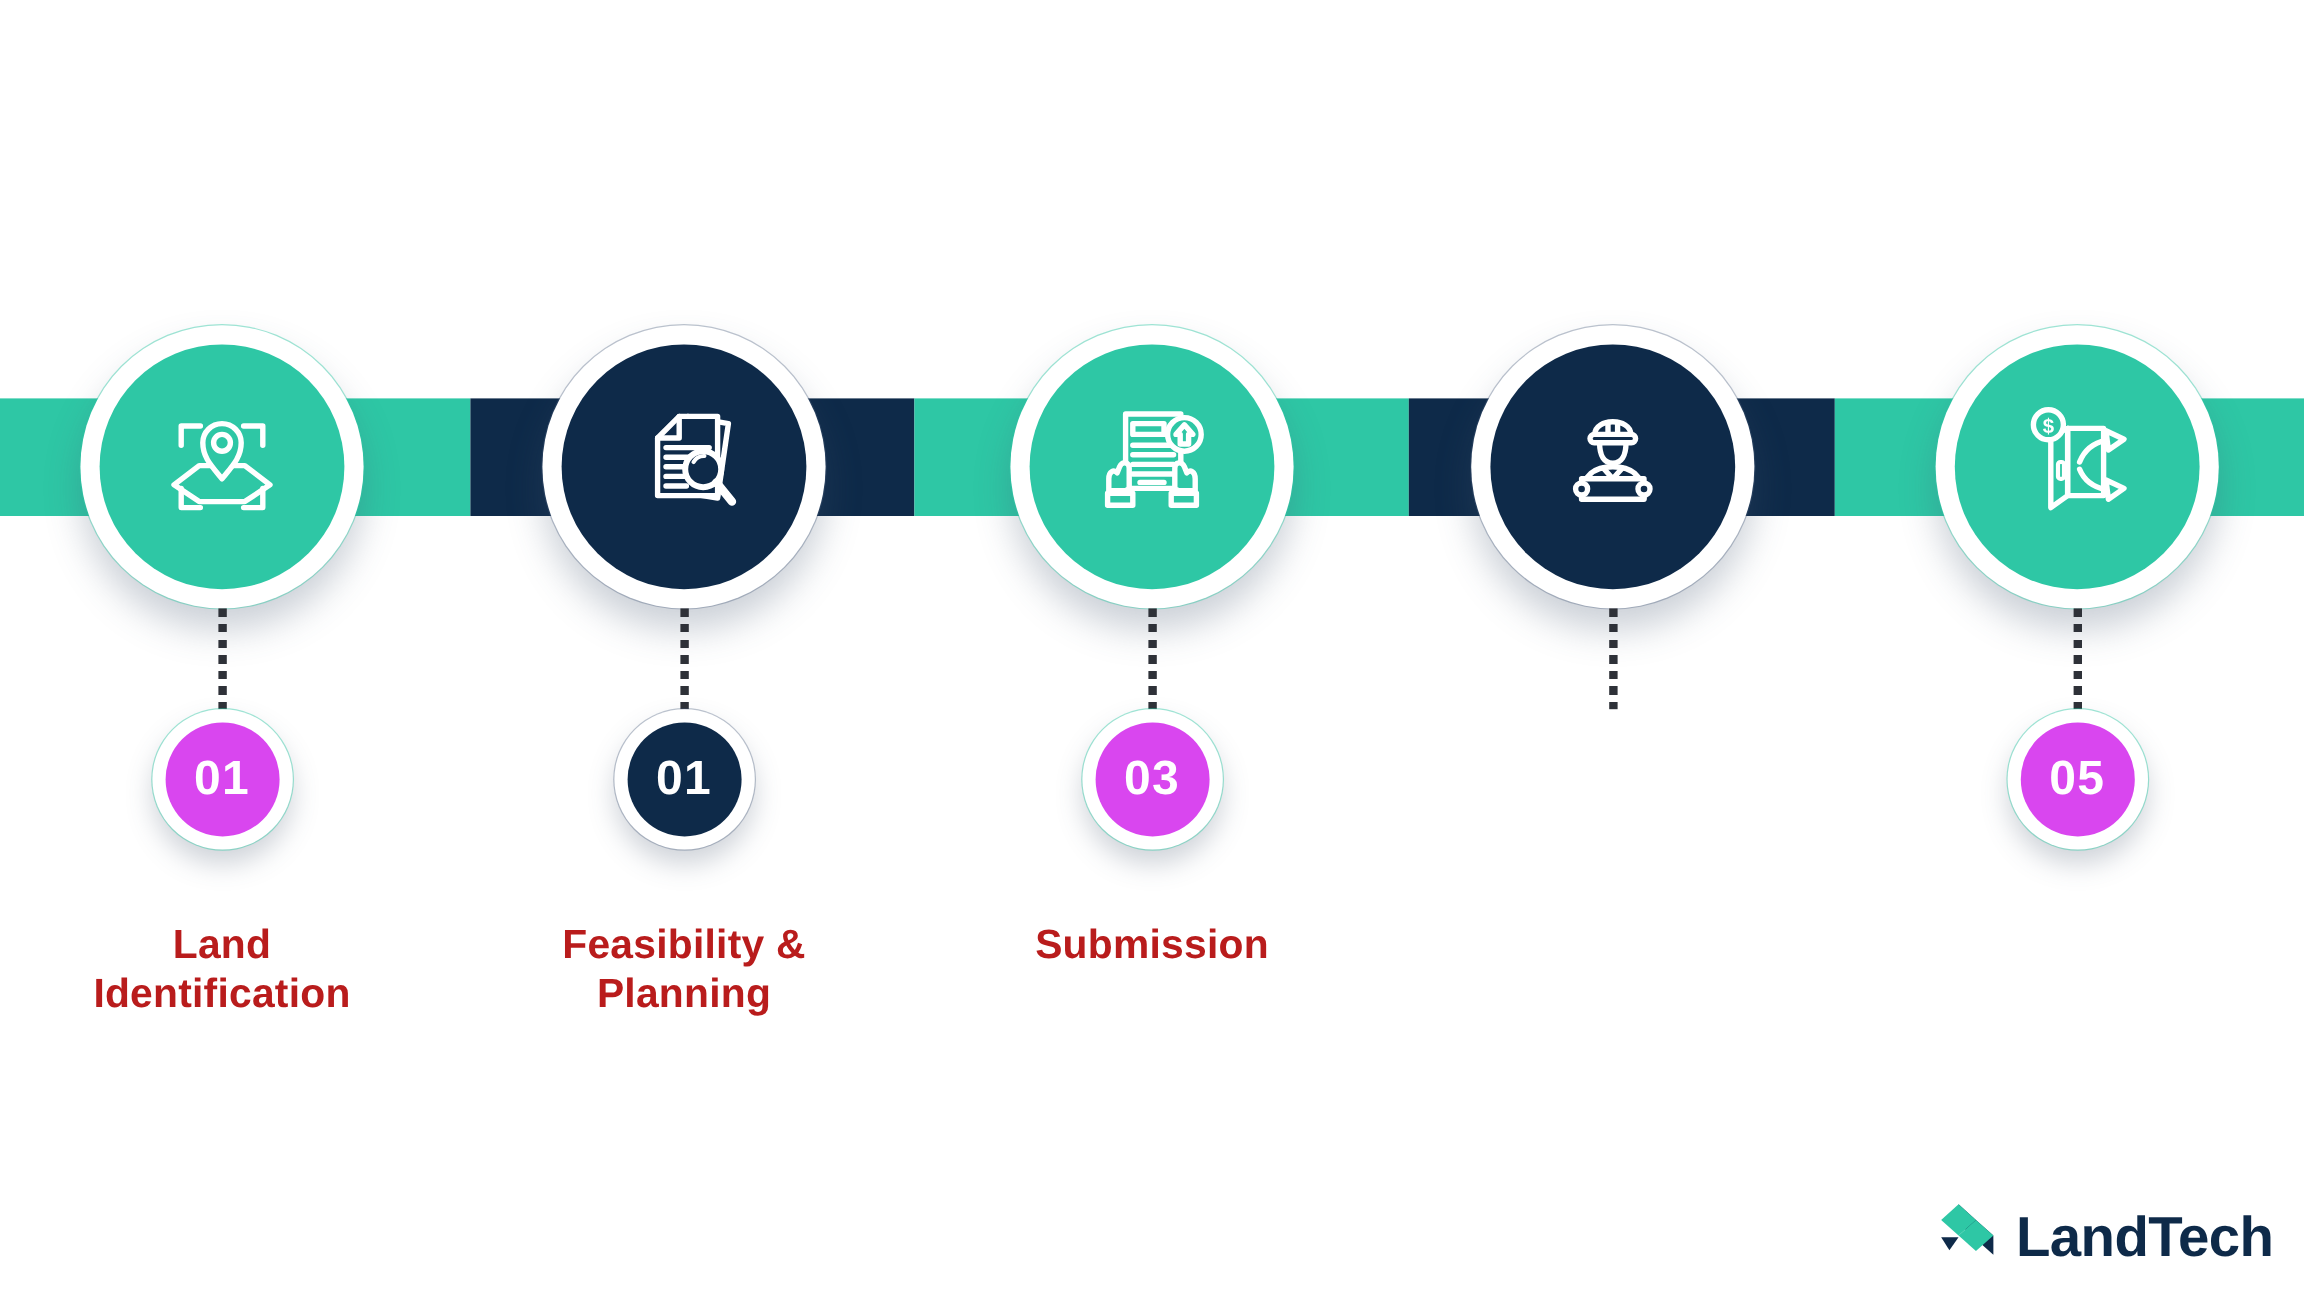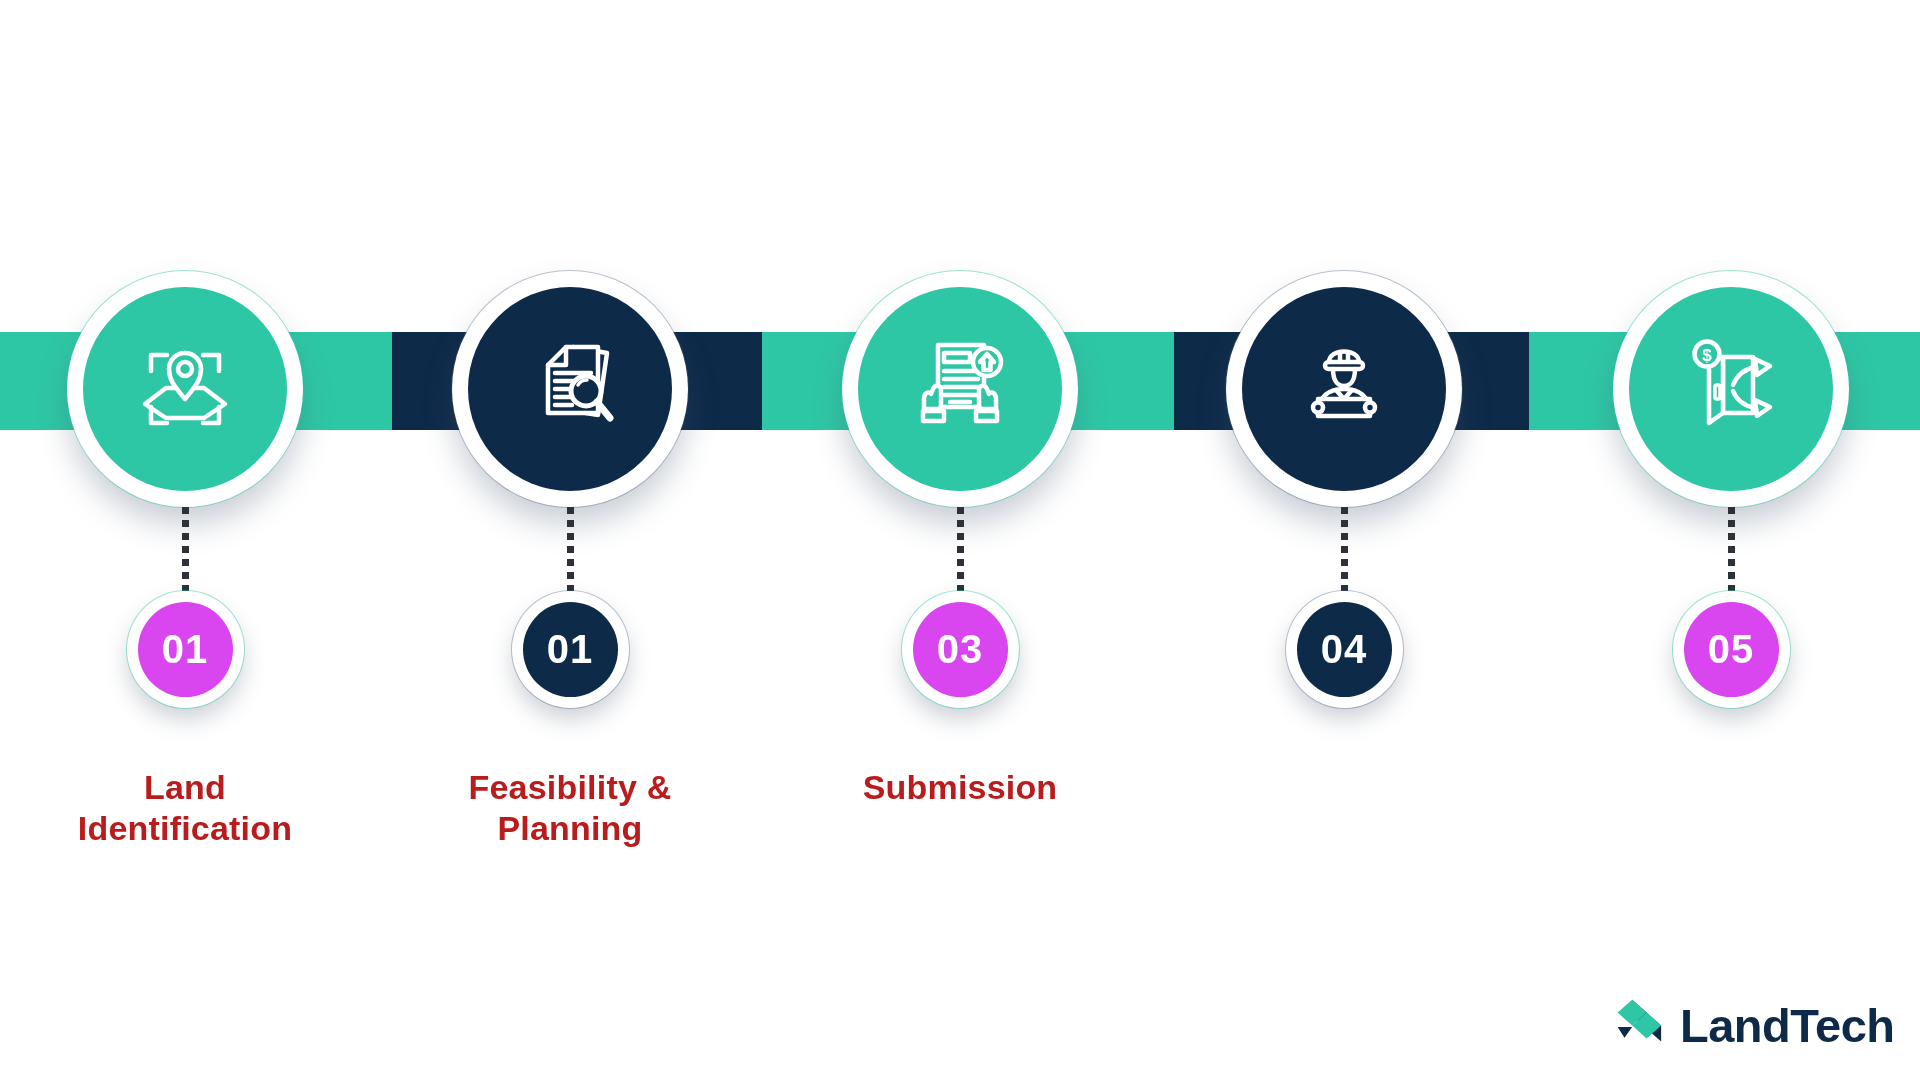--- a/index.html
+++ b/index.html
@@ -38,21 +38,21 @@
     width:95px;height:95px;border-radius:50%;display:flex;align-items:center;justify-content:center;
     color:#ffffff;font-size:40px;font-weight:bold;letter-spacing:1px;
   }
   .badge-inner.teal{background:#d946ef;}
   .badge-inner.navy{background:#0E2A49;}
   .label{
     margin-top:59px;font-size:34px;font-weight:bold;color:#b91c1c;text-align:center;
     line-height:1.22;white-space:pre-line;letter-spacing:.2px;
   }
   
-  .logo{position:absolute;left:1610px;top:992px;height:70px;display:flex;z-index:1;}
+  .logo{position:absolute;left:1610px;top:992px;height:70px;display:flex;align-items:center;z-index:1;}
   .logo-text{font-size:47px;font-weight:bold;color:#0E2A49;letter-spacing:-0.5px;margin-left:12px;padding-top:6px;}
   
   .icon-stroke{stroke:#ffffff;fill:none;stroke-width:4.5;stroke-linecap:round;stroke-linejoin:round;}
 </style>
 </head>
 <body>
 
 <div class="canvas">
 
   <div class="band">
@@ -153,23 +153,20 @@
               <path d="M52 61 L60 70 L68 61"></path>
               <rect x="34" y="70" width="52" height="17" fill="#0E2A49"></rect>
               <circle cx="34" cy="78.5" r="5" fill="#0E2A49"></circle>
               <circle cx="86" cy="78.5" r="5" fill="#0E2A49"></circle>
             </g>
           </svg>
         </span>
       </div>
     </div>
     <div class="connector"></div>
-    <div class="badge navy">
-      <div class="badge-inner navy">04</div>
-    </div>
   </div>
 
   <div class="step" style="left:1581px">
     <div class="bigcircle teal">
       <div class="inner teal">
         <span>
           <svg width="120" height="120" viewBox="0 0 120 120">
             <g class="icon-stroke">
               <rect x="52" y="28" width="30" height="56"></rect>
               <polygon points="38,34 52,28 52,84 38,94" fill="#2EC7A5"></polygon>

